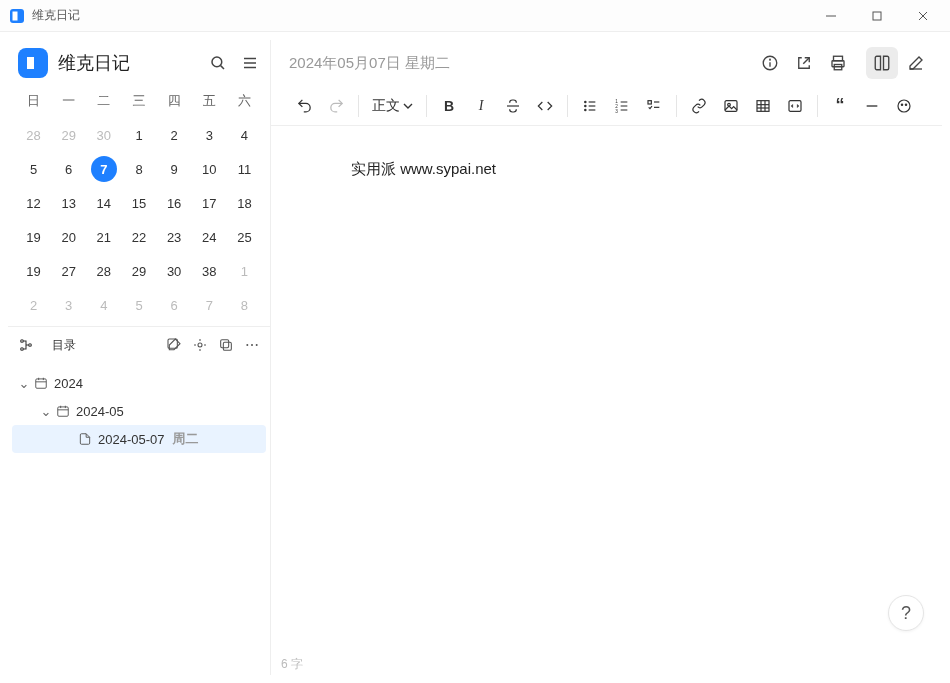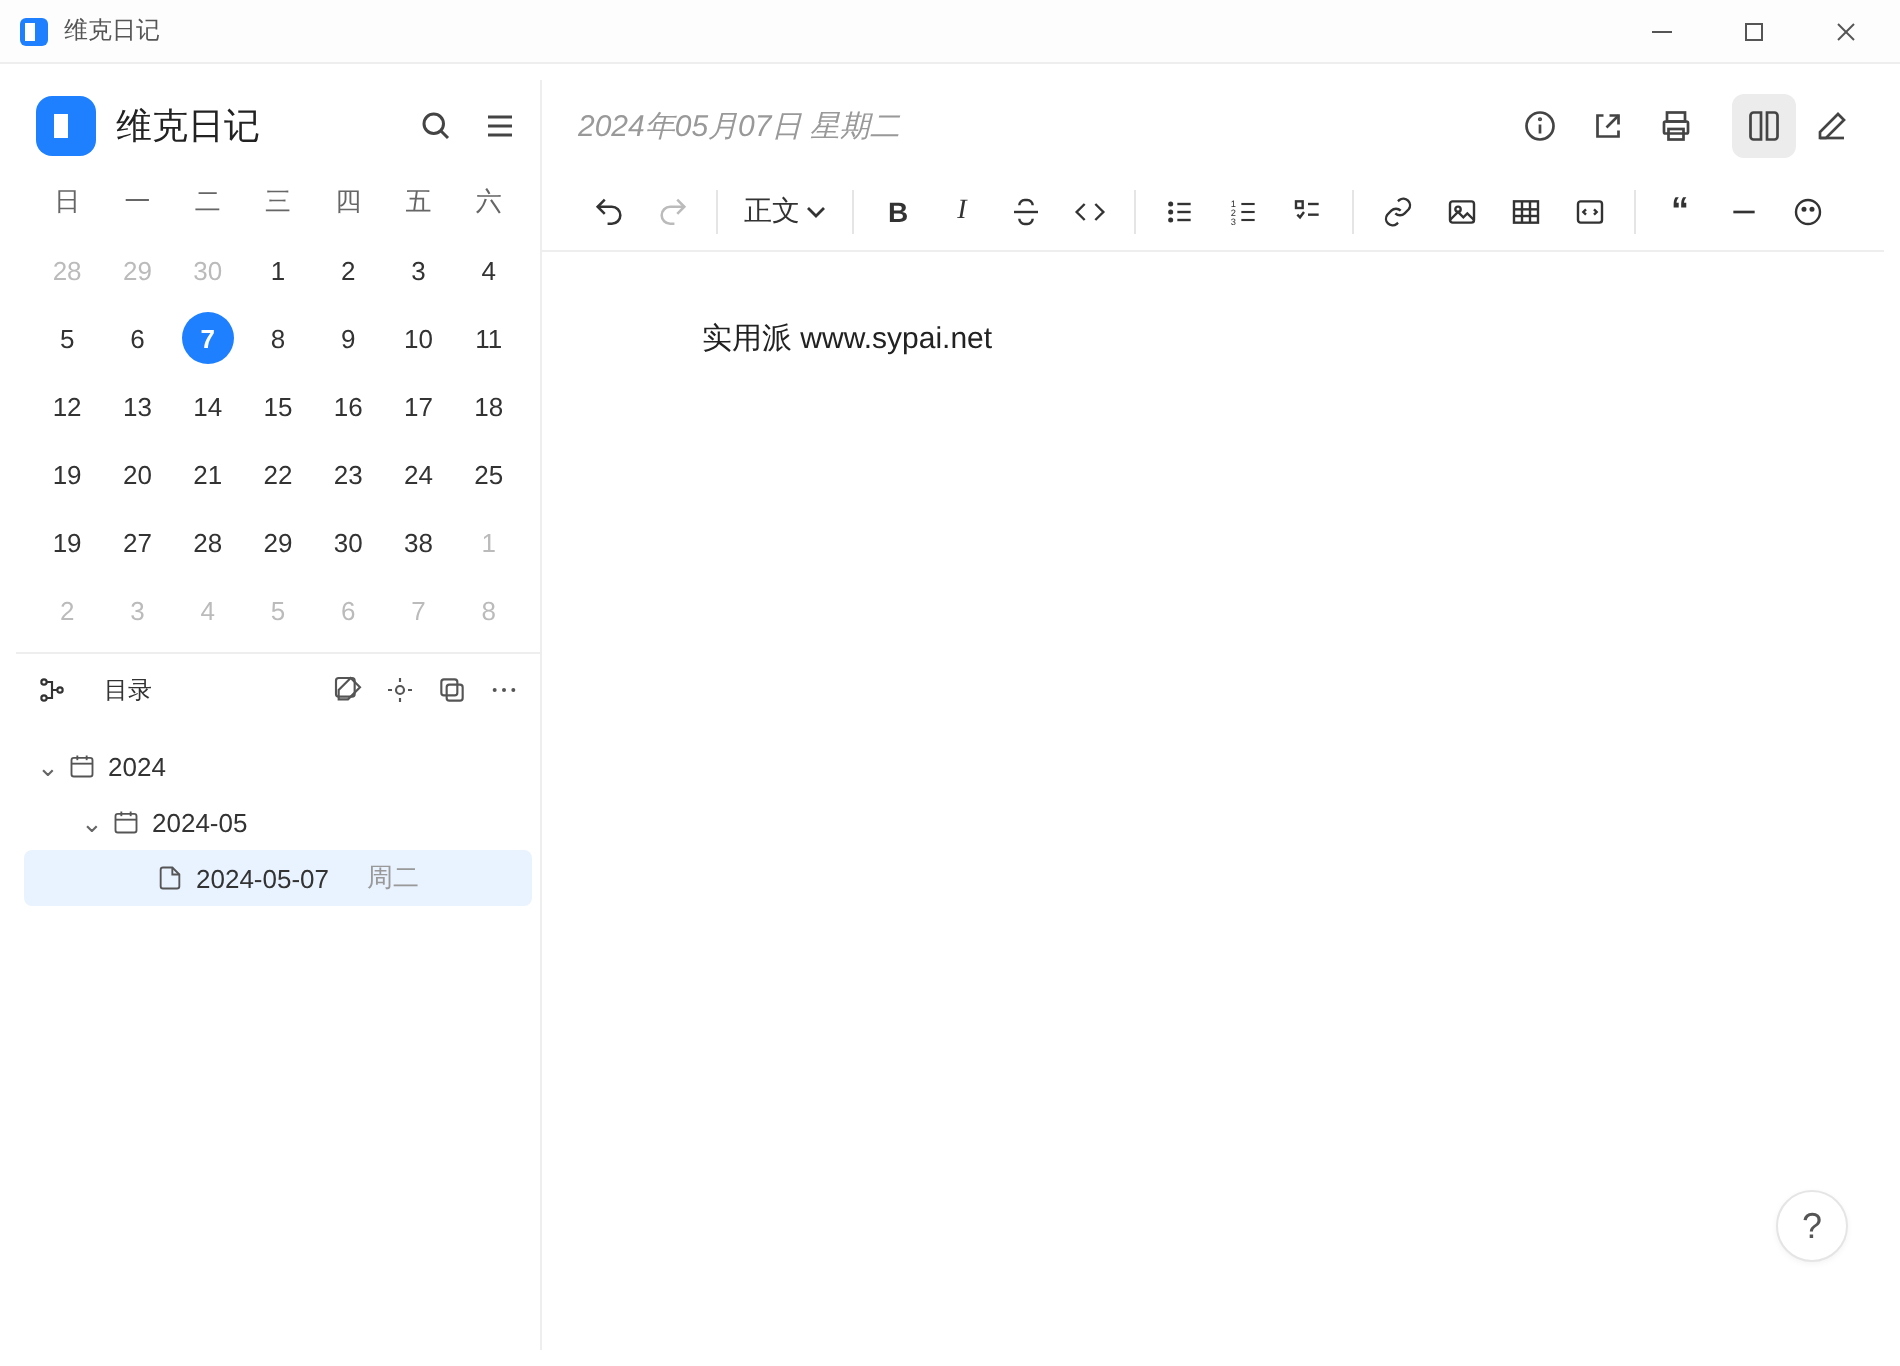--- a/index.html
+++ b/index.html
@@ -97,32 +97,31 @@
 }
 .tree-row {
   display: flex; align-items: center; height: 28px;
   font-size: 13px; color: #333; border-radius: 4px;
   padding-right: 8px;
 }
 .tree-row.sel { background: #e9f3ff; }
 .tree-indent { display: inline-block; }
 .tree-chev { width: 16px; color: #666; text-align: center; }
 .tree-ico { width: 18px; display: inline-flex; align-items: center; justify-content: center; color: #555; }
-.tree-suffix { color: #999; margin-left: 19px; }
+.tree-suffix { color: #999; margin-left: 8px; font-weight: bold; }
 .content {
   flex: 1;
   border-left: 1px solid #eee;
   display: flex;
   flex-direction: column;
   min-height: 0;
 }
 .doc-head {
   height: 46px; display: flex; align-items: center;
   padding: 0 10px 0 18px;
-  font-style: italic;
 }
 .doc-title { color: #999; font-size: 15px; flex: 1; }
 .doc-head .icon-btn { margin-left: 2px; }
 .doc-head .icon-btn.active { background: #ececec; }
 .toolbar {
   height: 40px; display: flex; align-items: center;
   padding: 0 10px 0 18px; gap: 2px;
   border-bottom: 1px solid #eee;
 }
 .toolbar .tbtn {
@@ -482,18 +481,22 @@
             <circle cx="15" cy="10" r="1" fill="currentColor"></circle>
             <path d="M8 15c1 1.5 2.3 4 3s3-1.5 4-3"></path>
           </svg>
       </div>
     </div>
 
     <div class="editor">
       <span>实用派  www.sypai.net</span>
     </div>
 
+    <div class="statusbar">
+      <span>6 字</span>
+      <span class="spacer"></span>
+    </div>
   </div>
 </div>
 
 <div class="help-fab">
   <span>?</span>
 </div>
 
 </body></html>

